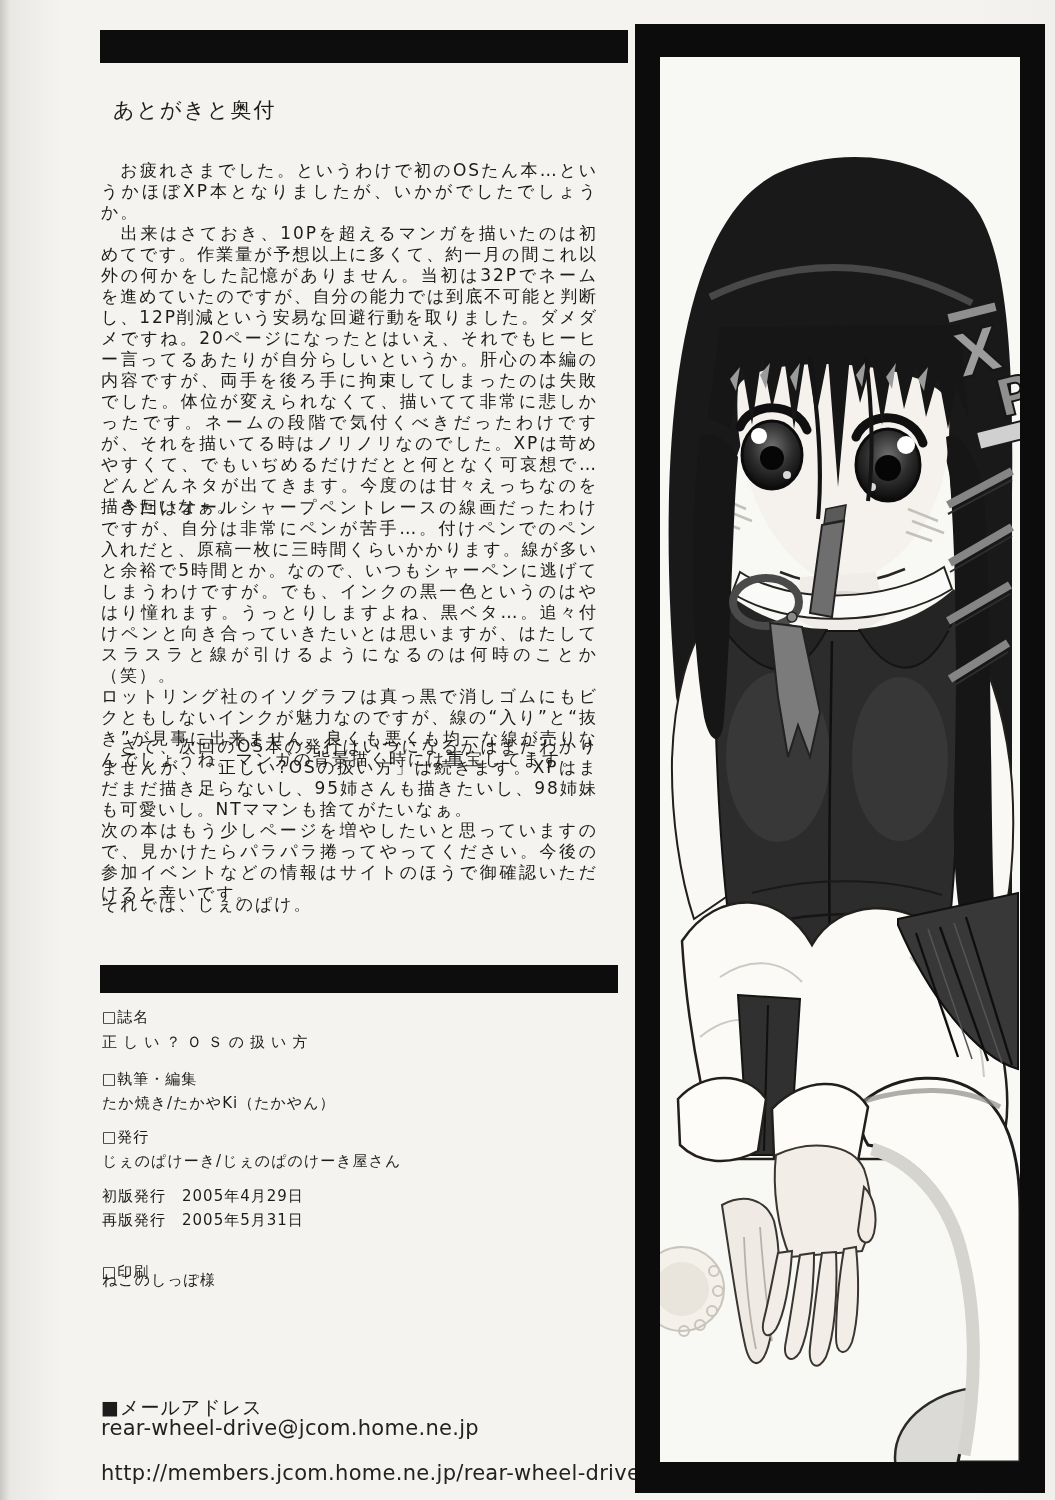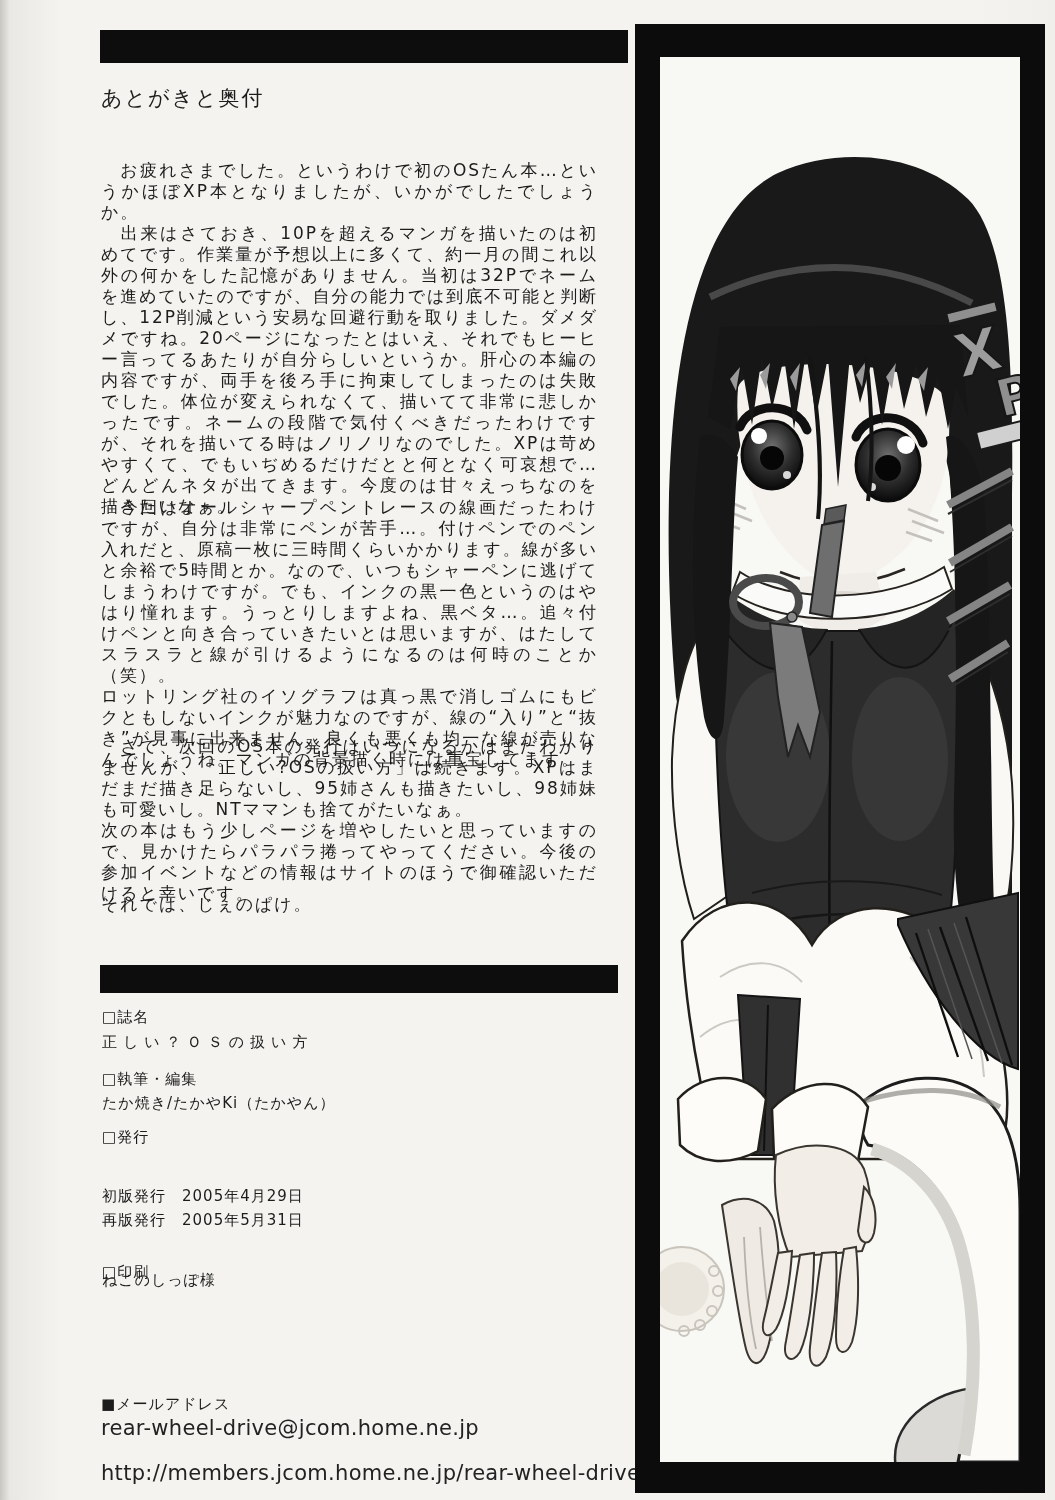--- a/index.html
+++ b/index.html
@@ -7,34 +7,34 @@
     width:1055px;height:1500px;position:relative;
     font-family:"DejaVu Sans","Liberation Sans",sans-serif;
     color:#1c1c1c;background:#efeeea;
   }
   .page{
     position:absolute;left:0;top:0;width:1055px;height:1500px;
     background:linear-gradient(90deg,#c9c7c2 0px,#e9e8e4 10px,#f4f3ef 60px,#f4f3ef 92%,#f0efeb 100%);
     overflow:hidden;
   }
   .bar{position:absolute;background:#0d0d0d;}
-  .heading{position:absolute;left:101px;top:84px;font-size:21px;letter-spacing:2px;font-weight:normal;margin:0;}
+  .heading{position:absolute;left:101px;top:84px;font-size:21px;letter-spacing:2px;font-weight:normal;margin:12px;}
   .para{
     position:absolute;left:101px;width:497px;margin:0;
     font-size:17px;line-height:21px;letter-spacing:1.9px;
     text-align:justify;white-space:pre-wrap;
   }
   .colo{position:absolute;left:102px;margin:0;font-size:15px;letter-spacing:1px;white-space:pre;}
   .colo.wide{letter-spacing:6px;}
   .feedback-box{
     position:absolute;left:103px;top:1347px;width:468px;height:26px;
     border:2px solid #1a1a1a;padding:5px 0 3px 9px;
     font-size:19px;letter-spacing:2px;background:transparent;
   }
-  .contact-label{position:absolute;left:101px;margin:0;font-size:15px;letter-spacing:1px;}
+  .contact-label{position:absolute;left:101px;margin:0;font-size:19px;letter-spacing:1px;}
   .contact-latin{position:absolute;left:101px;margin:0;font-size:21px;letter-spacing:0.3px;color:#222;}
   .art-frame{position:absolute;left:635px;top:24px;width:410px;height:1469px;background:#0c0c0c;}
   .art-panel{position:absolute;left:25px;top:33px;width:360px;height:1405px;background:#f8f8f5;overflow:hidden;}
 </style>
 </head>
 <body>
 
 <div class="page">
 
   <div class="bar" style="left:100px;top:30px;width:528px;height:33px;"></div>
@@ -49,20 +49,21 @@
 次の本はもう少しページを増やしたいと思っていますので、見かけたらパラパラ捲ってやってください。今後の参加イベントなどの情報はサイトのほうで御確認いただけると幸いです。</p>
   <p class="para" style="top:894px;">それでは、じぇのぱけ。</p>
 
   <div class="bar" style="left:100px;top:965px;width:518px;height:28px;"></div>
 
   <p class="colo" style="top:1008px;">□誌名</p>
   <p class="colo wide" style="top:1033px;">正しい？ＯＳの扱い方</p>
   <p class="colo" style="top:1070px;">□執筆・編集</p>
   <p class="colo" style="top:1094px;">たか焼き/たかやKi（たかやん）</p>
   <p class="colo" style="top:1128px;">□発行</p>
+  <p class="colo" style="top:1152px;">じぇのぱけーき/じぇのぱのけーき屋さん</p>
   <p class="colo" style="top:1187px;">初版発行　2005年4月29日</p>
   <p class="colo" style="top:1211px;">再版発行　2005年5月31日</p>
   <p class="colo" style="top:1247px;margin-top:16px;">□印刷</p>
   <p class="colo" style="top:1271px;">ねこのしっぽ様</p>
 
 
   <p class="contact-label" style="top:1395px;">■メールアドレス</p>
   <p class="contact-latin" style="top:1416px;">rear-wheel-drive@jcom.home.ne.jp</p>
   <p class="contact-latin" style="top:1461px;">http://members.jcom.home.ne.jp/rear-wheel-drive/</p>
 

